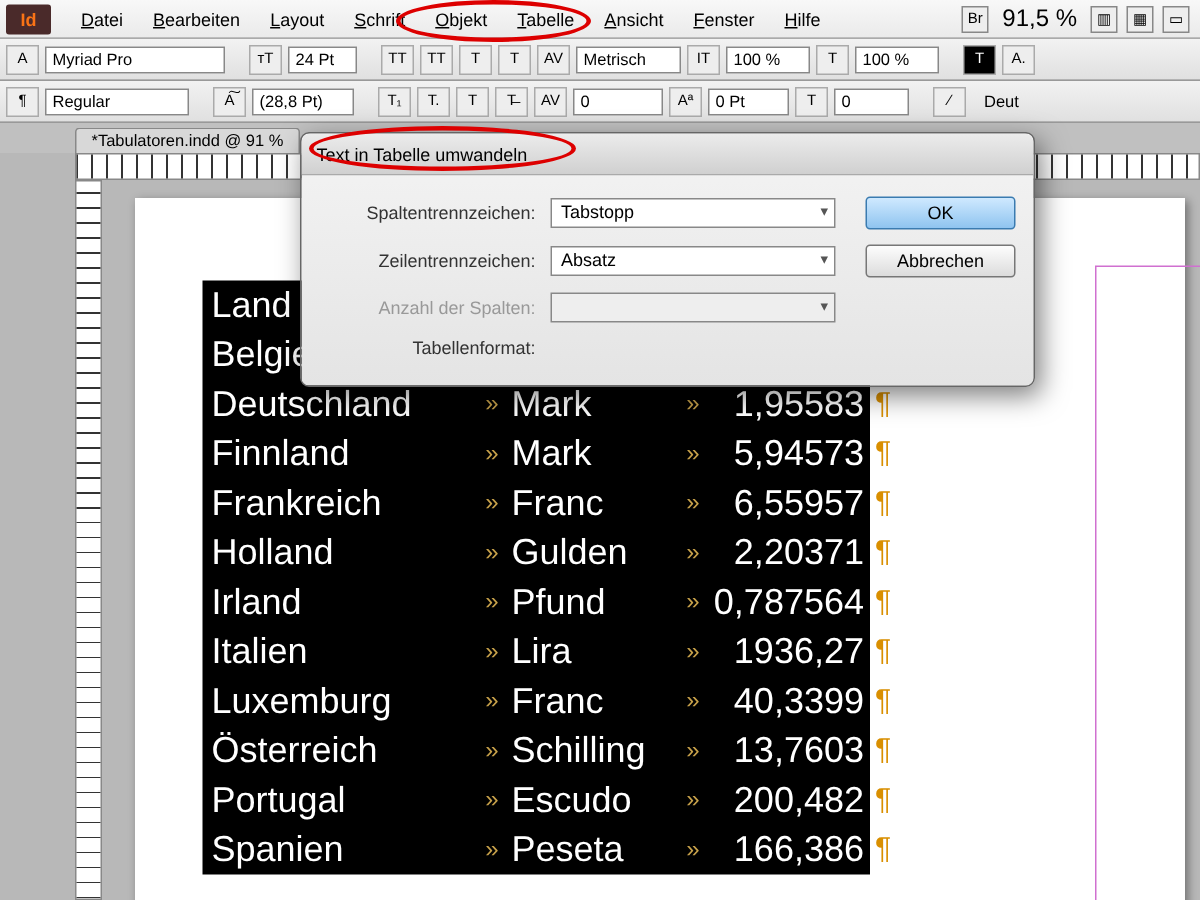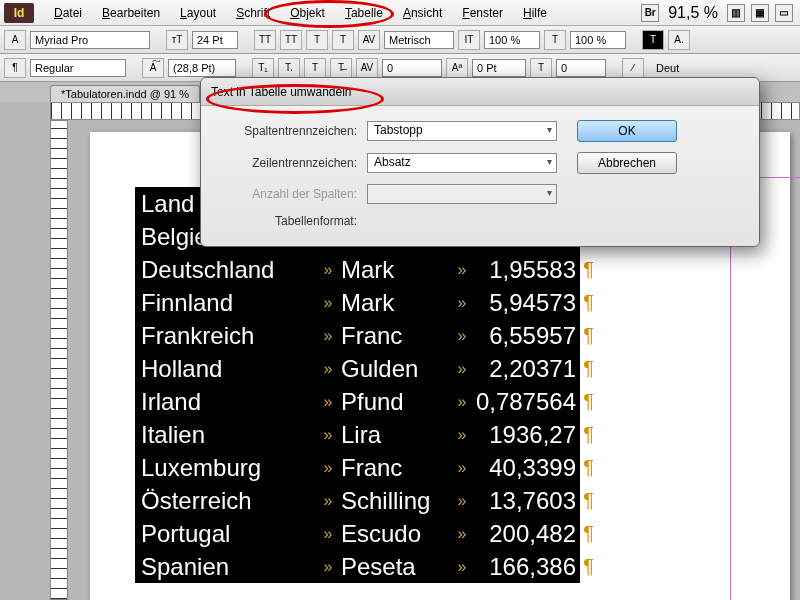--- a/index.html
+++ b/index.html
@@ -1,25 +1,25 @@
 <!DOCTYPE html>
 <html><head>
 <meta charset="utf-8">
 <style>
 * { box-sizing: border-box; margin: 0; padding: 0; font-family: "Segoe UI", Tahoma, sans-serif; }
 body { background: #b8b8b8; width: 800px; height: 600px; overflow: hidden; position: relative; }
 
 
 .menubar { background: linear-gradient(#f8f8f8,#eaeaea); height: 26px; display: flex; align-items: center; padding: 0 4px; font-size: 12px; gap: 0; border-bottom: 1px solid #aaa;}
-.id-logo { background: #4a2a2a; color: #fde047; width: 30px; height: 20px; display:flex;align-items:center;justify-content:center; font-weight: bold; font-size: 12px; border-radius:2px; margin-right:10px;}
+.id-logo { background: #4a2a2a; color: #f97316; width: 30px; height: 20px; display:flex;align-items:center;justify-content:center; font-weight: bold; font-size: 12px; border-radius:2px; margin-right:10px;}
 .menubar .mitem { padding: 3px 10px; cursor: default; }
 .menubar .mitem u { text-decoration: underline; }
 .menubar .spacer { flex: 1; }
 .menubar .zoom { font-size: 16px; padding: 0 6px; }
-.menubar .sq { width:18px;height:18px; border:1px solid #888; background:#eee; margin:16px 3px;display:flex;align-items:center;justify-content:center;font-size:10px;font-weight:bold;}
+.menubar .sq { width:18px;height:18px; border:1px solid #888; background:#eee; margin:16px 3px;display:flex;align-items:center;justify-content:center;font-size:10px;}
 
 
 .ctrlbar { background: linear-gradient(#f2f2f2,#e0e0e0); height: 28px; border-bottom:1px solid #999; display:flex; align-items:center; padding:0 4px; font-size:11px; gap:4px;}
 .ctrlbar .box { background:#fff; border:1px solid #888; padding:1px 4px; height:18px; display:flex;align-items:center; font-size:11px;}
 .ctrlbar .ico { width:22px;height:20px; border:1px solid #aaa; background:#eee; display:flex;align-items:center;justify-content:center; font-size:10px;}
 .ctrlbar .vgap { width:8px; }
 
 
 .tabstrip { background:#c0c0c0; height:20px; display:flex; align-items:flex-end; padding-left:50px; font-size:11px;}
 .tab { background:#d8d8d8; border:1px solid #888; border-bottom:none; padding:2px 10px; border-radius:3px 3px 0 0;}
@@ -41,21 +41,21 @@
 .textblock .row .c3 { flex:1; text-align:right; padding-right:4px; white-space:nowrap;}
 .textblock .pilcrow { position:absolute; right:-14px; color:#d98f00; font-size:20px;}
 
 
 .toolbox { position:absolute; top:102px; left:2px; width:44px; background:#e8e8e8; border:1px solid #888; padding:2px; display:flex; flex-wrap:wrap; gap:2px;}
 .toolbox .tool { width:18px; height:18px; border:1px solid #999; background:#f4f4f4; display:flex;align-items:center;justify-content:center; font-size:11px;}
 .toolbox .wide { width:38px; height:24px;}
 .toolbox .sep { width:38px; height:1px; background:#aaa; margin:2px 0;}
 
 
-.dialog { position:absolute; top:77px; left:200px; width:560px; background:linear-gradient(#f4f4f4,#e4e4e4); border:1px solid #666; border-radius:6px; box-shadow:4px 6px 18px rgba(0,0,0,.5);}
+.dialog { position:absolute; top:88px; left:200px; width:490px; background:linear-gradient(#f4f4f4,#e4e4e4); border:1px solid #666; border-radius:6px; box-shadow:4px 6px 18px rgba(0,0,0,.5);}
 .dialog .titlebar { height:28px; background:linear-gradient(#ececec,#d0d0d0); border-radius:6px 6px 0 0; display:flex; align-items:center; padding:0 10px; font-size:12px; border-bottom:1px solid #aaa;}
 .dialog .body { padding:14px 16px 18px 16px; display:grid; grid-template-columns:140px 190px 110px; row-gap:10px; column-gap:10px; font-size:12px; align-items:center;}
 .dialog .lbl { text-align:right; color:#333;}
 .dialog .lbl.dis { color:#999;}
 .dialog .sel { background:#fff; border:1px solid #888; height:20px; padding:1px 18px 1px 6px; position:relative; font-size:12px;}
 .dialog .sel::after{content:"▾"; position:absolute; right:4px; top:2px; font-size:10px; color:#555;}
 .dialog .sel.dis { background:#eee; color:#999;}
 .dialog .btn { background:linear-gradient(#fdfdfd,#dcdcdc); border:1px solid #777; border-radius:3px; height:22px; font-size:12px; width:100px; justify-self:end;}
 .dialog .btn.primary { background:linear-gradient(#cfe9ff,#8fc4f0); border-color:#3a7bb0;}
 

